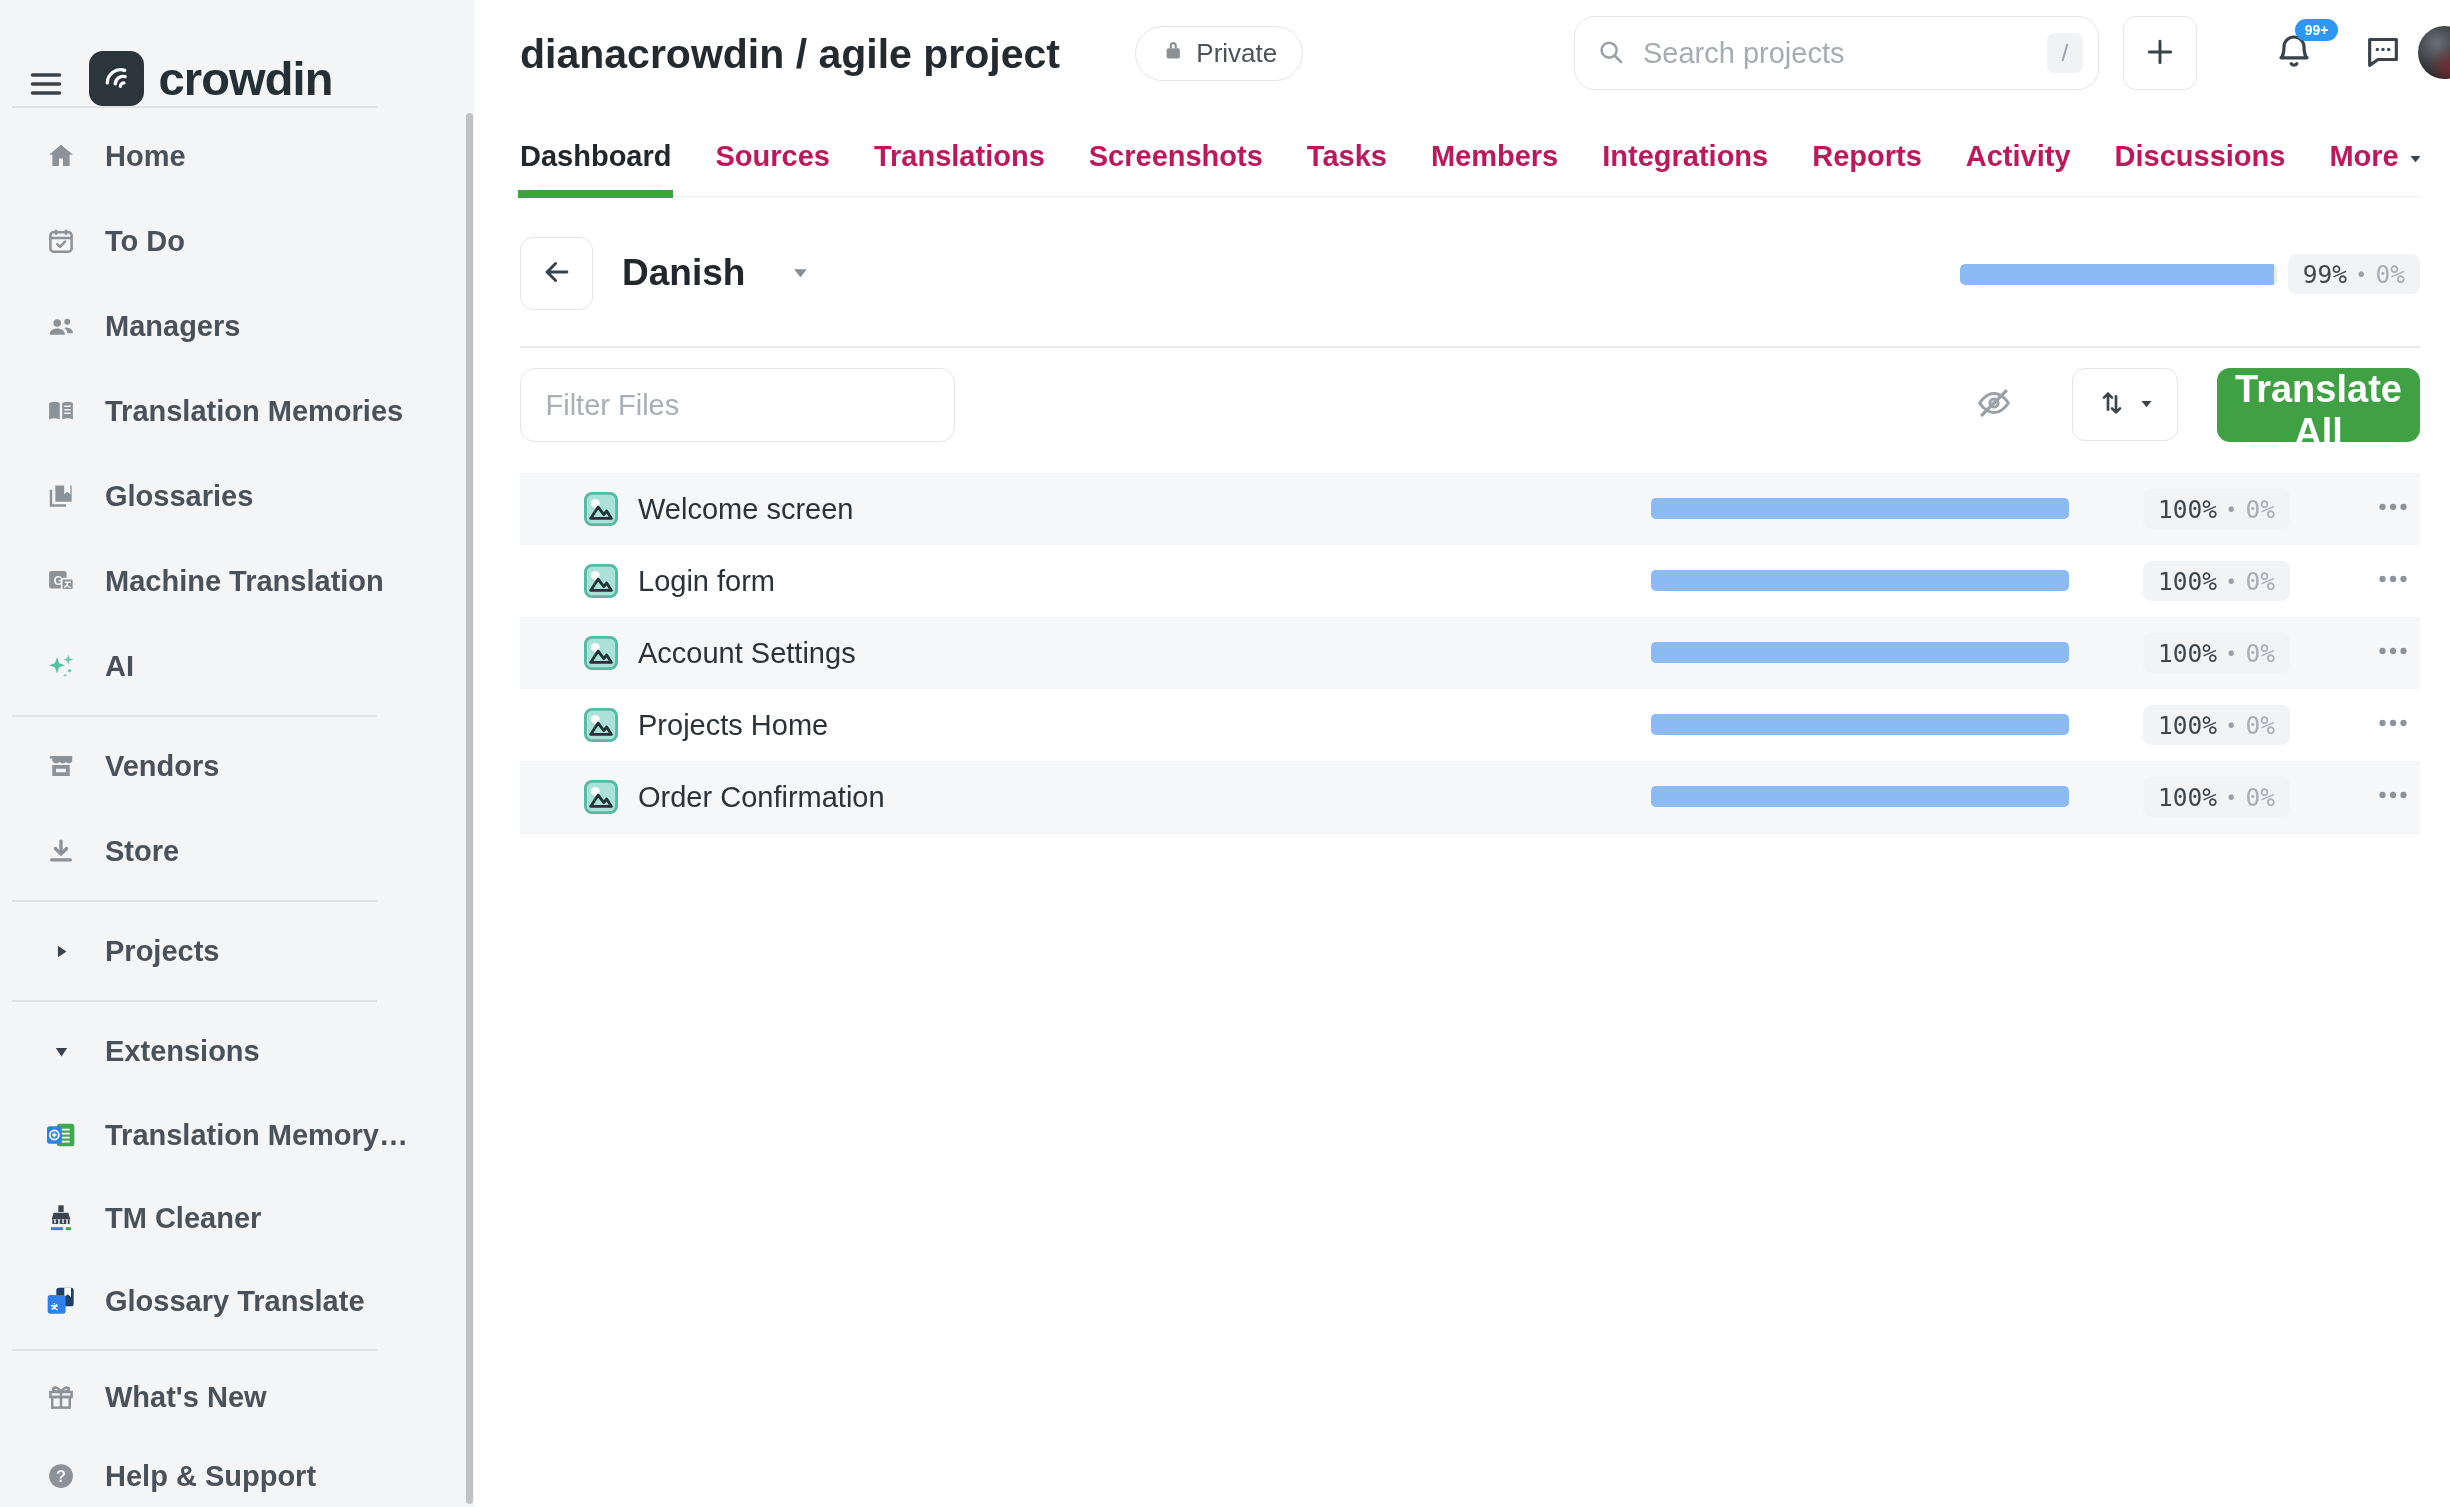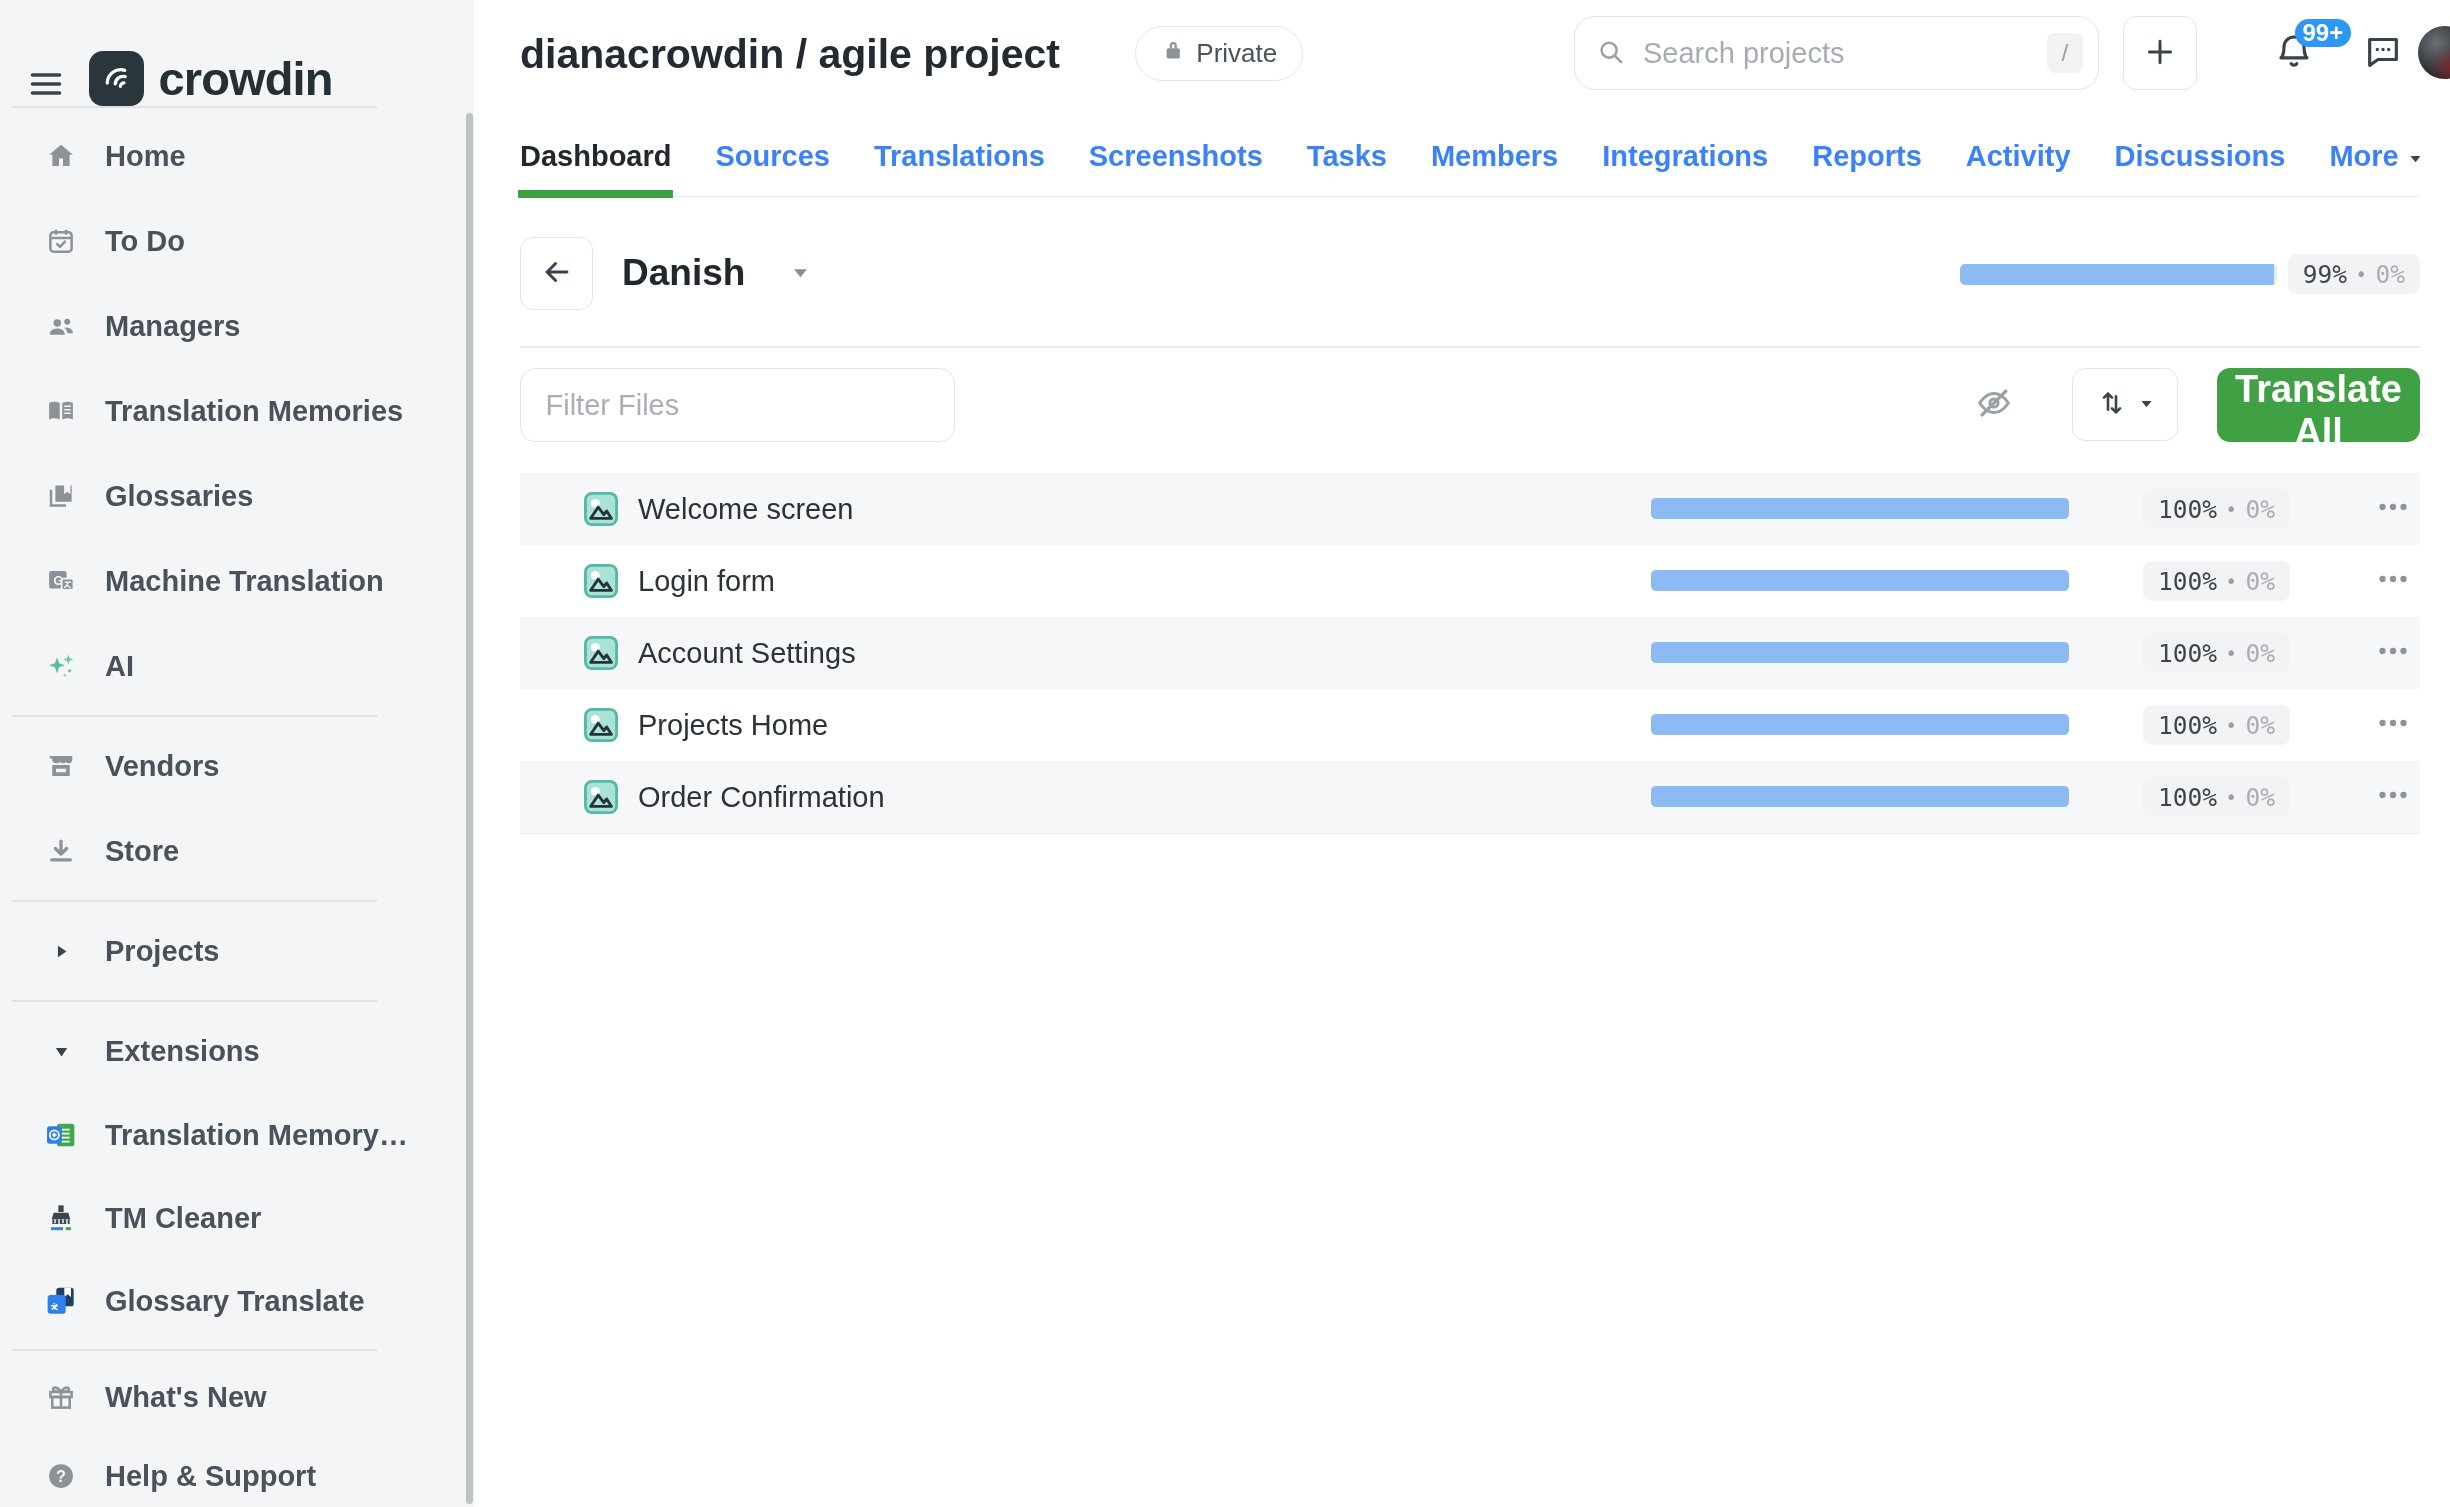--- a/index.html
+++ b/index.html
@@ -35,29 +35,29 @@
   .search { position:absolute; left:1054px; top:16px; width:525px; height:74px; border:1.9px solid #e3e5e7; border-radius:21px; background:#fff; display:flex; align-items:center; padding:0 15px 0 21px; }
   .search svg { color:#9aa1a7; flex:0 0 auto; }
   .search input { flex:1; border:none; outline:none; font-size:29px; margin-left:17px; color:#242b31; font-family:"Liberation Sans",sans-serif; min-width:0; background:transparent; }
   .search input::placeholder { color:#a6acb2; }
   .kbd { flex:0 0 auto; width:36px; height:40px; border-radius:7.5px; background:#f1f2f4; color:#9aa1a7; font-size:24.5px; display:flex; align-items:center; justify-content:center; }
   .btn-square { position:absolute; top:16px; width:74px; height:74px; border:1.9px solid #e3e5e7; border-radius:13px; background:#fff; cursor:pointer; display:flex; align-items:center; justify-content:center; color:#39434b; }
   .btn-add { left:1603px; }
   .btn-icon { position:absolute; top:24.5px; width:57px; height:57px; border:none; background:transparent; cursor:pointer; color:#39434b; display:flex; align-items:center; justify-content:center; }
   .btn-bell { left:1745px; }
   .btn-chat { left:1834px; }
-  .notif { position:absolute; left:1775px; top:19px; min-width:43px; height:28px; padding:0 7.5px; background:#2e96f3; border-radius:15px; color:#fff; font-size:24px; font-weight:700; display:flex; align-items:center; justify-content:center; }
+  .notif { position:absolute; left:1775px; top:19px; min-width:43px; height:22px; padding:0 7.5px; background:#2e96f3; border-radius:15px; color:#fff; font-size:14px; font-weight:700; display:flex; align-items:center; justify-content:center; }
   .avatar { position:absolute; left:1898px; top:26px; width:53px; height:53px; border-radius:50%; border:none; cursor:pointer;
     background: radial-gradient(circle at 62% 78%, rgba(150,35,45,.7), rgba(0,0,0,0) 42%),
                 radial-gradient(circle at 35% 32%, #6a7075, #2a2e31 62%, #141618);
   }
 
   
   .tabs { position:absolute; left:46px; right:30px; top:117px; height:80px; display:flex; align-items:center; gap:44px; border-bottom:1.9px solid #e9ebec; }
-  .tab { position:relative; height:100%; display:flex; align-items:center; gap:9.4px; background:none; border:none; cursor:pointer; font-size:29px; font-weight:600; color:#3b82f6; font-family:"Liberation Sans",sans-serif; white-space:nowrap; }
+  .tab { position:relative; height:100%; display:flex; align-items:center; gap:9.4px; background:none; border:none; cursor:pointer; font-size:29px; font-weight:600; color:#be185d; font-family:"Liberation Sans",sans-serif; white-space:nowrap; }
   .tab.active { color:#21272c; }
   .tab.active::after { content:""; position:absolute; left:-1.9px; right:-1.9px; bottom:-1.9px; height:7.5px; background:#3fa044; }
   .tab .caret { color:#39434b; }
 
   
   .langbar { position:absolute; left:46px; right:30px; top:226px; height:104px; }
   .back-btn { position:absolute; left:0; top:11.3px; width:73px; height:73px; border:1.9px solid #e3e5e7; border-radius:13px; background:#fff; cursor:pointer; display:flex; align-items:center; justify-content:center; color:#39434b; }
   .lang-name { position:absolute; left:102px; top:26px; font-size:37px; font-weight:700; color:#21272c; }
   .lang-caret { position:absolute; left:271px; top:37px; color:#868d93; cursor:pointer; }
   .lang-progress { position:absolute; left:1440px; top:38px; width:317px; height:21px; border-radius:4.7px; background:#e9ebed; overflow:hidden; }

